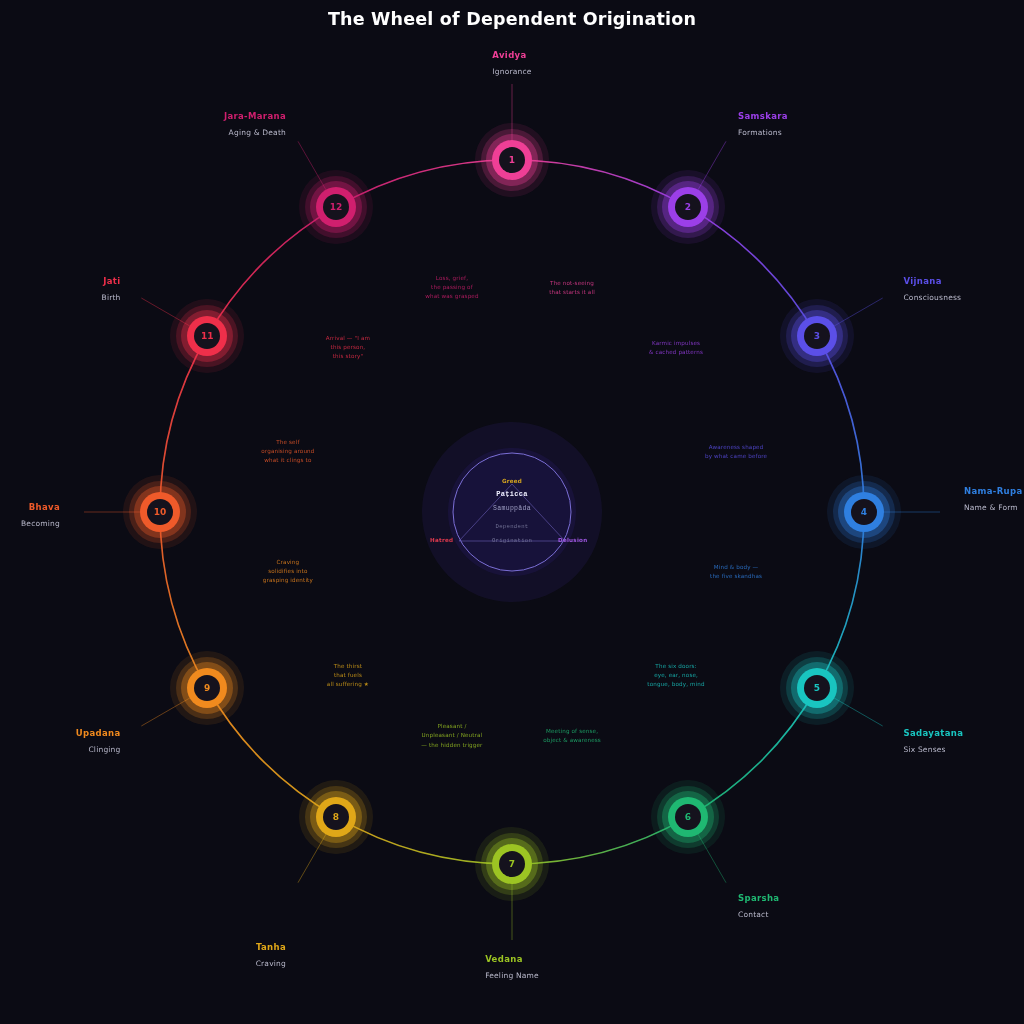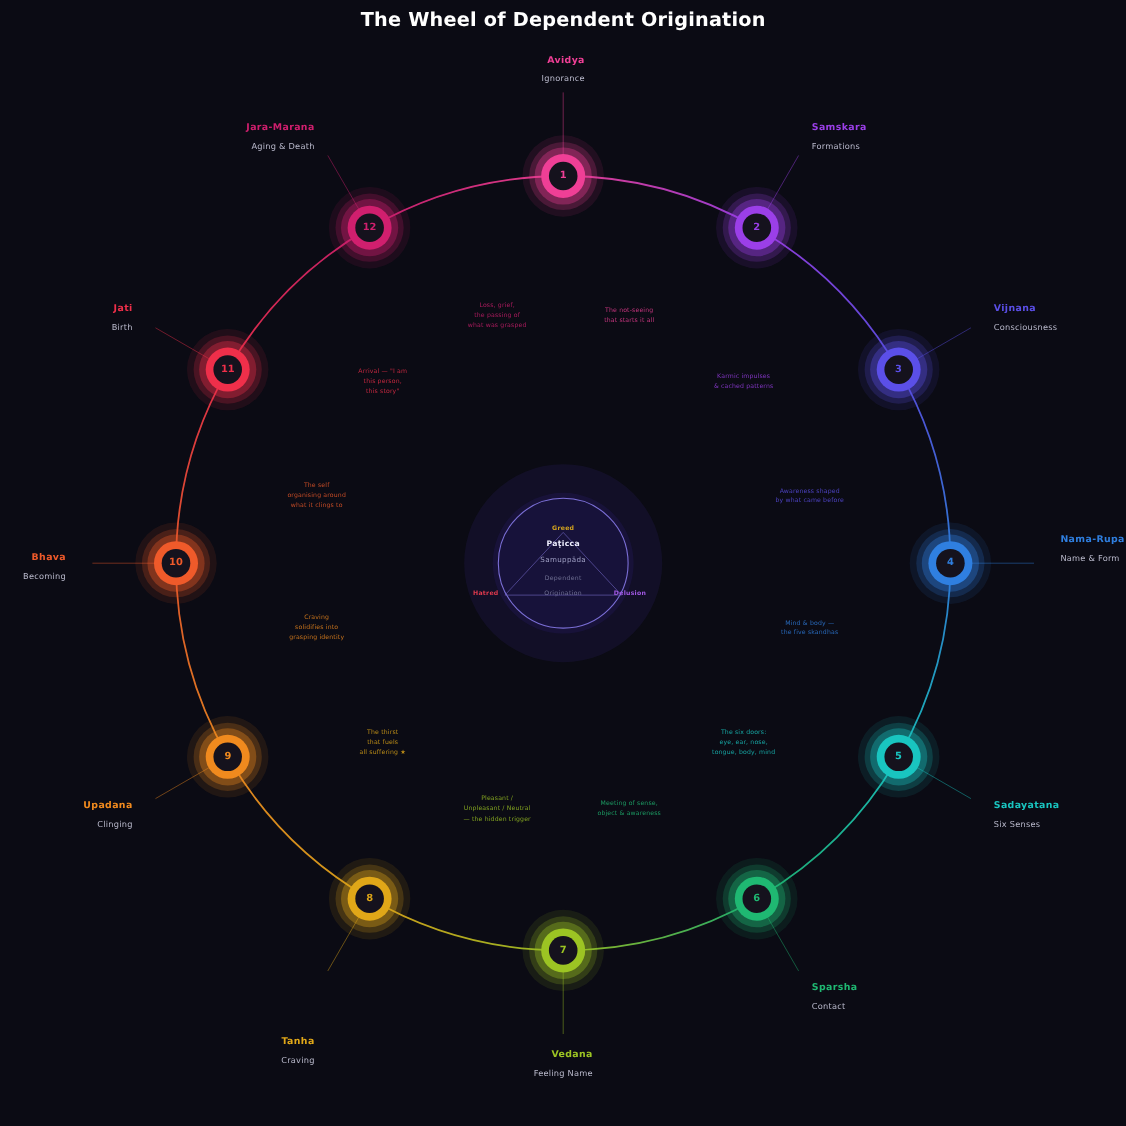--- a/index.html
+++ b/index.html
@@ -33,40 +33,40 @@
   }
   .node .halo3{width:74px;height:74px;opacity:.10;}
   .node .halo2{width:62px;height:62px;opacity:.20;}
   .node .halo1{width:52px;height:52px;opacity:.34;}
   .node .ring{width:40px;height:40px;}
   .node .core{width:26px;height:26px;background:#15121d;
     display:flex;align-items:center;justify-content:center;
     font-size:9px;font-weight:bold;}
 
   
-  .nlabel{position:absolute;transform:translate(-50%,0);text-align:right;white-space:nowrap;}
+  .nlabel{position:absolute;transform:translate(-50%,0);text-align:left;white-space:nowrap;}
   .nlabel .nm{font-size:8.5px;font-weight:bold;letter-spacing:.35px;display:block;}
   .nlabel .en{font-size:7.5px;color:#b9b9cb;display:block;margin-top:7px;letter-spacing:.2px;}
   .nlabel.lft{transform:translate(-100%,0);text-align:right;}
   .nlabel.rgt{transform:translate(0,0);text-align:left;}
 
   
   .anno{position:absolute;transform:translate(-50%,-50%);text-align:center;
         font-size:5.6px;line-height:1.65;letter-spacing:.15px;white-space:pre-line;}
 
   
   .hub{position:absolute;left:512px;top:512px;transform:translate(-50%,-50%);
        width:180px;height:180px;}
   .hub .h-outer{position:absolute;left:50%;top:50%;transform:translate(-50%,-50%);
        width:180px;height:180px;border-radius:50%;background:#191436;opacity:.55;}
   .hub .h-mid{position:absolute;left:50%;top:50%;transform:translate(-50%,-50%);
        width:128px;height:128px;border-radius:50%;background:#1b1440;opacity:.75;}
   .hub .h-in{position:absolute;left:50%;top:50%;transform:translate(-50%,-50%);
        width:117px;height:117px;border-radius:50%;border:1px solid #7b6fd6;background:#17123a;}
-  .hubtxt{position:absolute;left:0;width:180px;text-align:center;}
+  .hubtxt{position:absolute;left:0;width:180px;text-align:center;font-family:Liberation Mono, monospace;}
   .hub-t1{top:68px;font-size:7px;font-weight:bold;color:#efefff;letter-spacing:.3px;}
   .hub-t2{top:83px;font-size:6.5px;color:#9f9fc4;letter-spacing:.3px;text-align:center;}
   .hub-t3{top:101px;font-size:5.6px;color:#6f6f93;letter-spacing:.3px;}
   .hub-t4{top:115px;font-size:5.6px;color:#6f6f93;letter-spacing:.3px;}
   .poison{position:absolute;font-size:5.6px;font-weight:bold;letter-spacing:.25px;white-space:nowrap;}
 
   
   .pivot{position:absolute;left:0;top:987px;width:1024px;text-align:center;
     font-size:8px;font-style:italic;color:#d9a441;letter-spacing:.2px;}
   .pivot .star{color:#d9a441;margin-right:4px;font-style:normal;}

